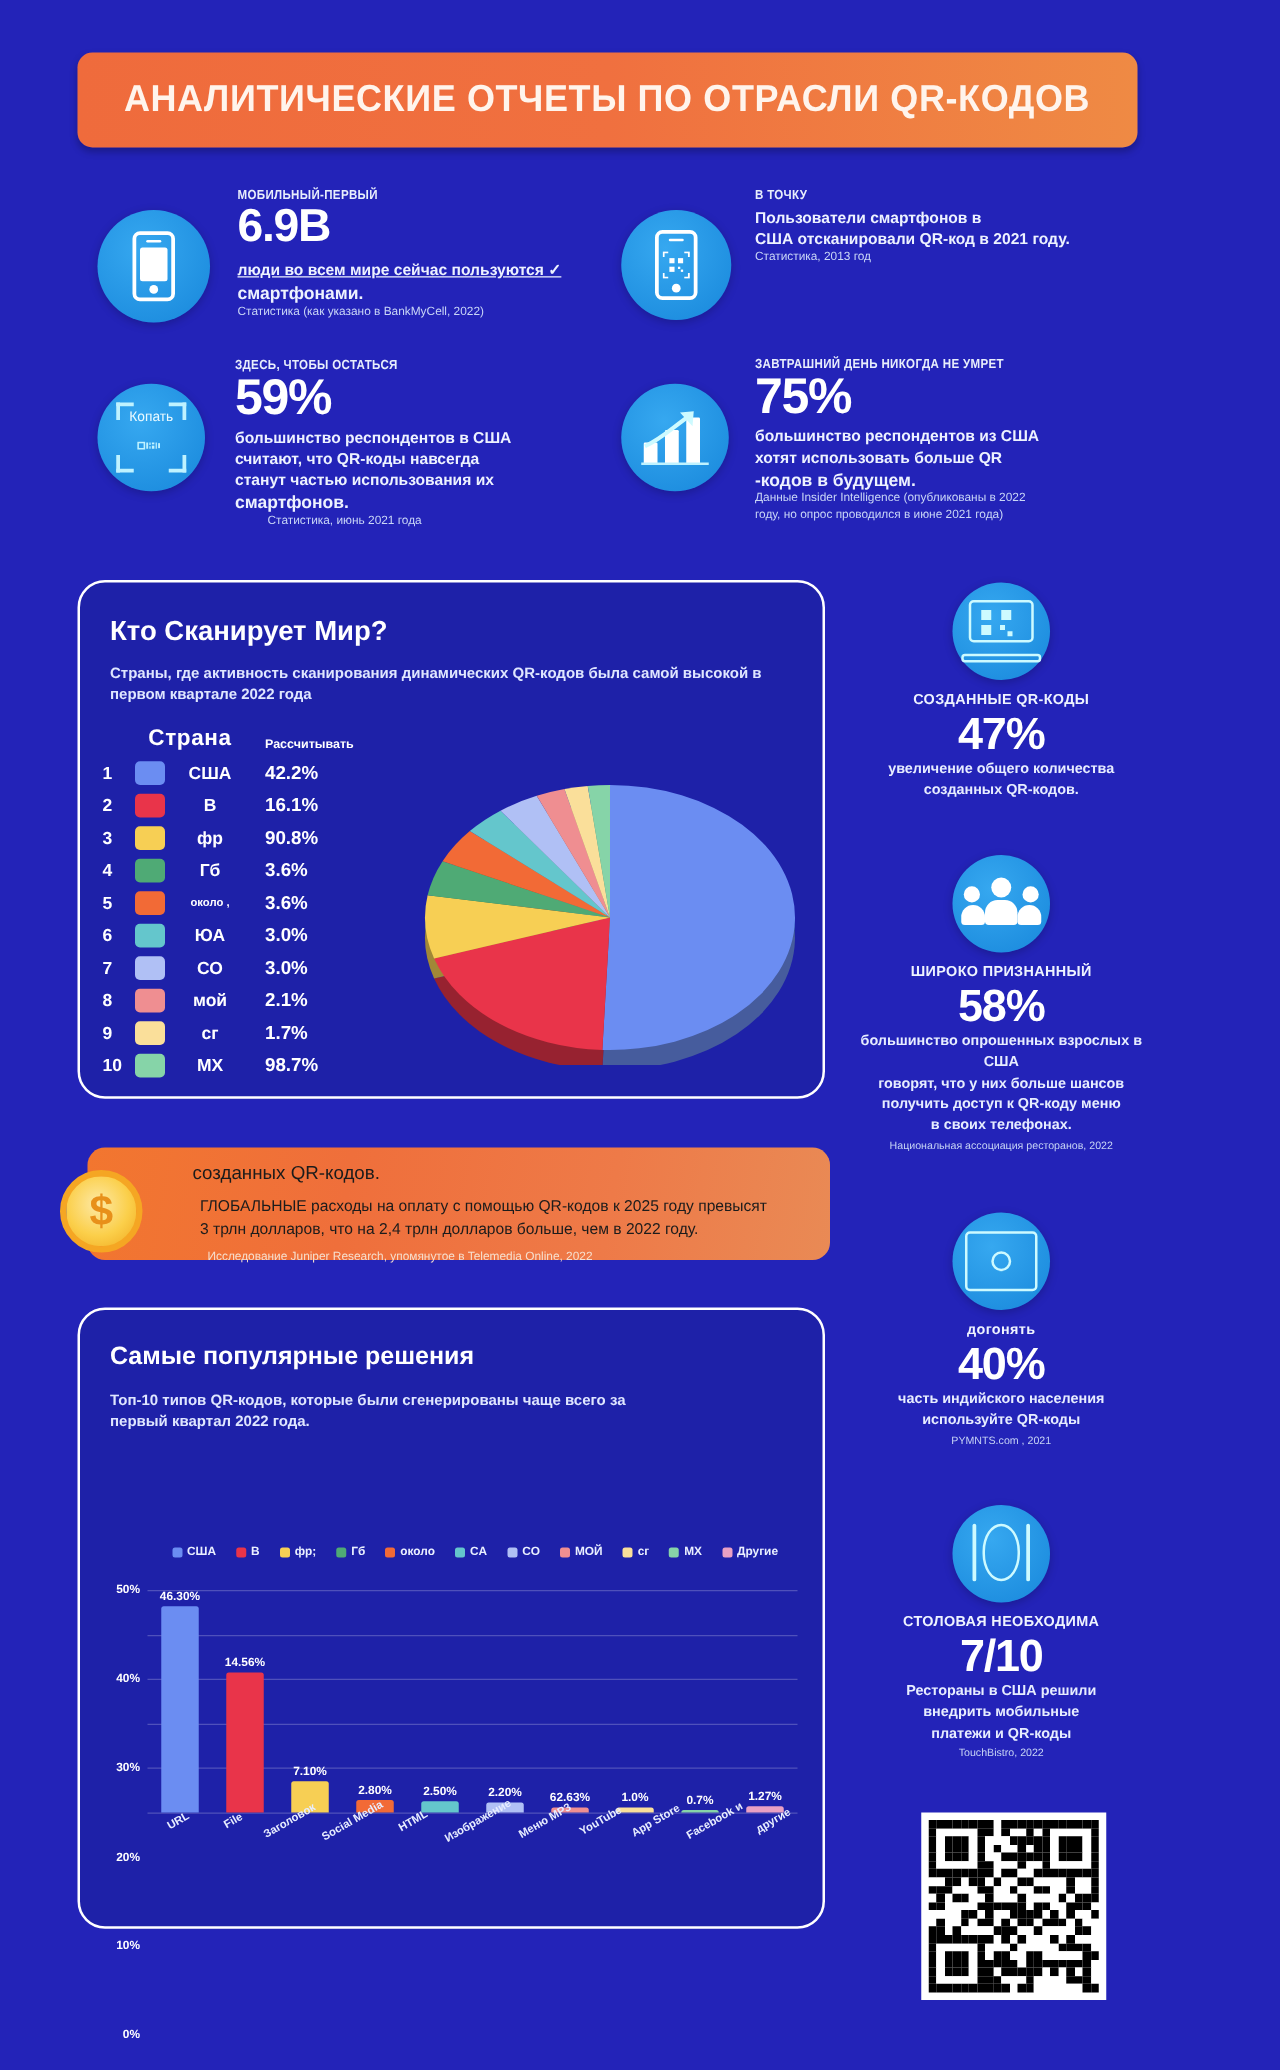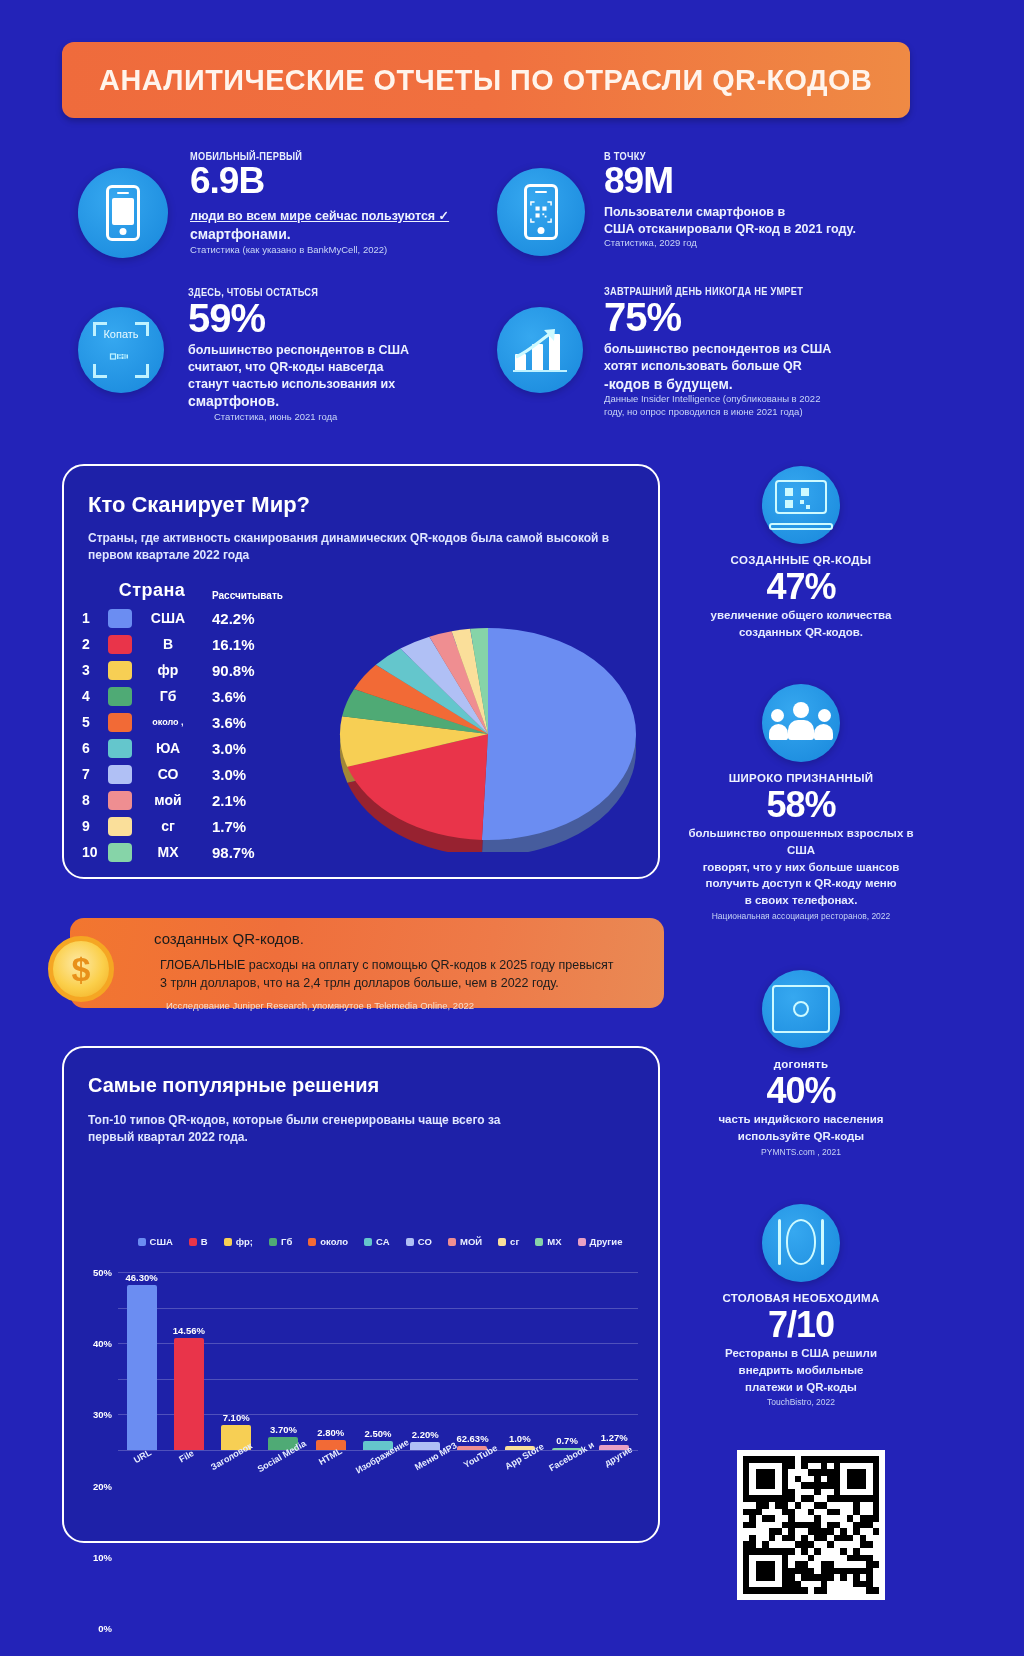--- a/index.html
+++ b/index.html
@@ -197,24 +197,23 @@
             <rect x="6" y="13.5" width="4.5" height="4.5"></rect>
             <rect x="13.5" y="13.5" width="2" height="2"></rect>
             <rect x="16" y="16" width="2" height="2"></rect>
           </g>
         </svg>
       </div>
     </div>
   </div>
   <div style="position:absolute; left:604px; top:150px; width:310px;">
     <div class="kicker">В ТОЧКУ</div>
-    <div class="big-num">89M</div>
     <div class="desc" style="margin-top:4px;">Пользователи смартфонов в</div>
     <div class="desc">США отсканировали QR-код в 2021 году.</div>
-    <div class="src">Статистика, 2029 год</div>
+    <div class="src">Статистика, 2013 год</div>
   </div>
 
   <div class="stat" style="left:78px; top:307px;">
     <div class="circ" style="width:86px;height:86px;">
       <div class="scanbox">
         <div class="corner c-tl"></div>
           <div class="corner c-tr"></div>
         <div class="corner c-bl"></div>
           <div class="corner c-br"></div>
         <div class="scan-word">Копать</div>
@@ -468,24 +467,20 @@
         </div>
         <div class="bcell">
           <div class="bval">14.56%</div>
           <div class="bar" style="height: 111.784px; background: rgb(233, 52, 74);"></div>
         </div>
         <div class="bcell">
           <div class="bval">7.10%</div>
           <div class="bar" style="height: 25.276px; background: rgb(247, 207, 84);"></div>
         </div>
         <div class="bcell">
-          <div class="bval">3.70%</div>
-          <div class="bar" style="height: 13.172px; background: rgb(79, 170, 117);"></div>
-        </div>
-        <div class="bcell">
           <div class="bval">2.80%</div>
           <div class="bar" style="height: 9.968px; background: rgb(242, 106, 54);"></div>
         </div>
         <div class="bcell">
           <div class="bval">2.50%</div>
           <div class="bar" style="height: 8.9px; background: rgb(100, 198, 204);"></div>
         </div>
         <div class="bcell">
           <div class="bval">2.20%</div>
           <div class="bar" style="height: 7.832px; background: rgb(176, 192, 245);"></div>

